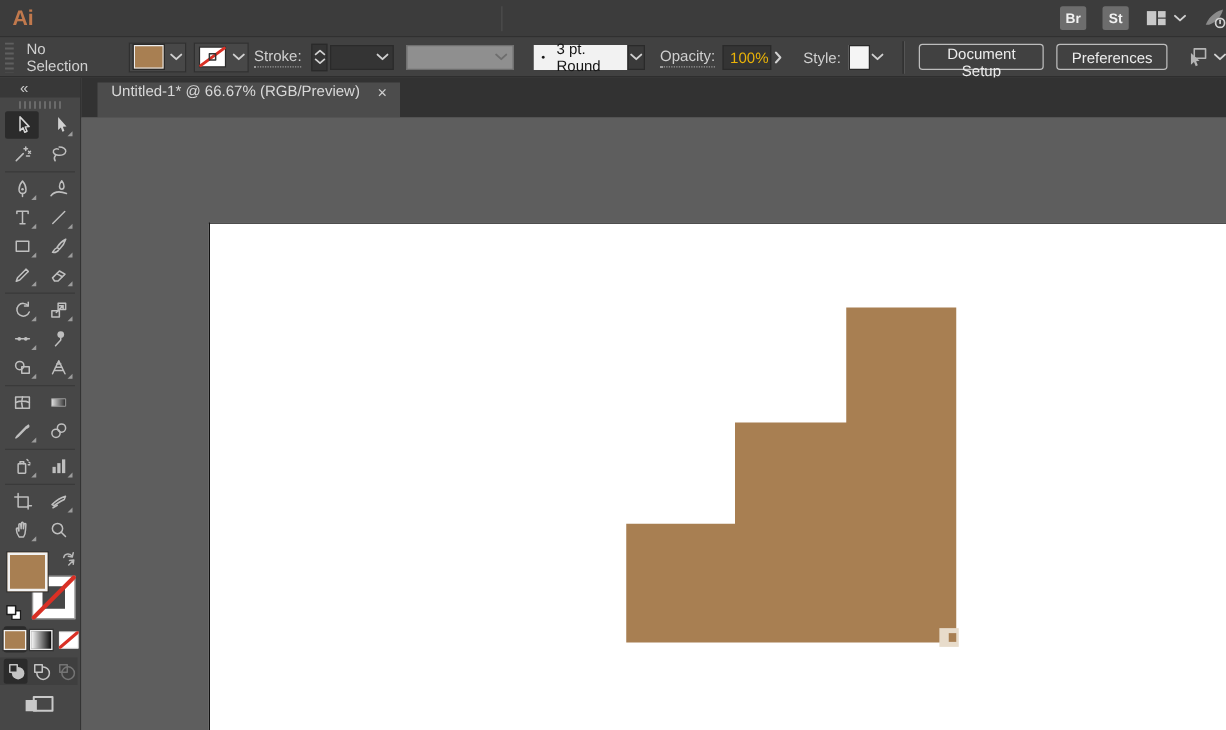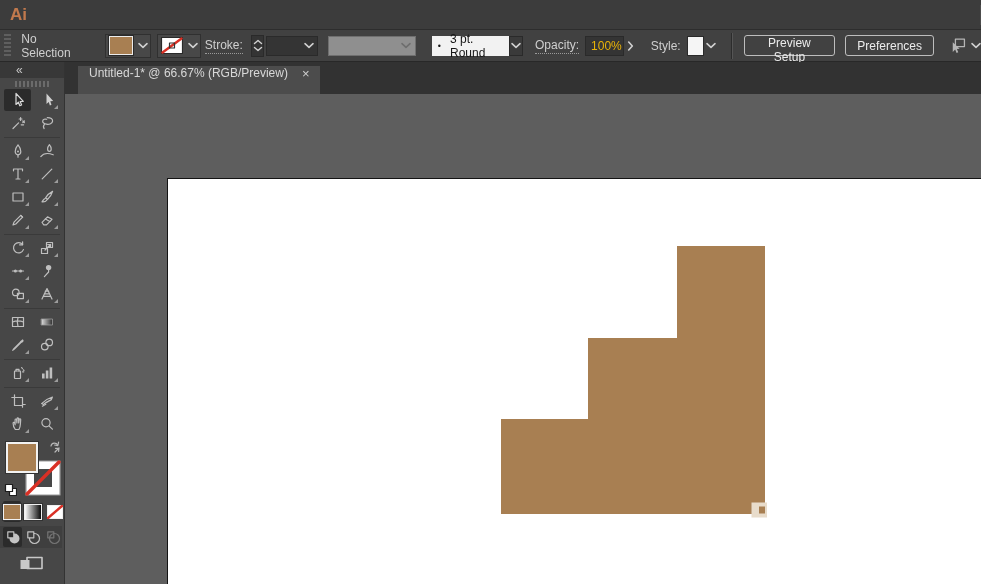--- a/index.html
+++ b/index.html
@@ -83,20 +83,45 @@
   #shapes{position:absolute;left:0;top:0;width:916px;height:490px;}
 </style>
 </head>
 <body>
 
 <div class="app">
 
   <header class="menubar">
     <span class="ai-logo">Ai</span>
     <span class="mb-sep"></span>
+    <div class="quick">
+      <button class="qbtn">Br</button>
+      <button class="qbtn">St</button>
+      <span class="ws">
+        <span class="iconbox">
+            <svg width="18" height="15" viewBox="0 0 18 16" fill="none" stroke="#bfbfbf" stroke-width="1.2" stroke-linecap="round" stroke-linejoin="round">
+              <rect x="1" y="2" width="8" height="12" fill="#c9c9c9" stroke="none"></rect>
+              <rect x="10.5" y="2" width="6.5" height="5.5" fill="#c9c9c9" stroke="none"></rect>
+              <rect x="10.5" y="8.5" width="6.5" height="5.5" fill="#c9c9c9" stroke="none"></rect>
+            </svg>
+          </span>
+        <span class="iconbox">
+            <svg width="10" height="7" viewBox="0 0 10 6" fill="none" stroke="#bfbfbf" stroke-width="1.2" stroke-linecap="round" stroke-linejoin="round">
+              <path d="M1 1.2 L5 4.8 L9 1.2" stroke="#d0d0d0" stroke-width="1.6"></path>
+            </svg>
+          </span>
+      </span>
+      <span class="iconbox">
+          <svg width="19" height="17" viewBox="0 0 17 16" fill="none" stroke="#bfbfbf" stroke-width="1.2" stroke-linecap="round" stroke-linejoin="round">
+            <path d="M2 13 C5 5.5 11 2.5 15 1.5 C14 6 10.5 11 4.5 13 Z" fill="#8a8a8a" stroke="none"></path>
+            <circle cx="12.8" cy="11.6" r="3.4" fill="#3c3c3c" stroke="#d0d0d0" stroke-width="1.3"></circle>
+            <path d="M12.8 9.6 V11.8" stroke="#d0d0d0" stroke-width="1.3"></path>
+          </svg>
+        </span>
+    </div>
   </header>
 
   <div class="controlbar">
     <span class="cgrip"></span>
     <span class="status">No Selection</span>
 
     <span class="swgroup">
       <span class="fillsw" style="background-color: rgb(168, 127, 82);"></span>
       <span class="chevbox">
           <svg width="10" height="7" viewBox="0 0 10 6" fill="none" stroke="#bfbfbf" stroke-width="1.2" stroke-linecap="round" stroke-linejoin="round">
@@ -162,21 +187,21 @@
 
     <span class="lbl" style="margin-left:14px;">Style:</span>
     <span class="stylesw"></span>
     <span class="chevbox">
         <svg width="10" height="7" viewBox="0 0 10 6" fill="none" stroke="#bfbfbf" stroke-width="1.2" stroke-linecap="round" stroke-linejoin="round">
           <path d="M1 1.2 L5 4.8 L9 1.2" stroke="#d0d0d0" stroke-width="1.6"></path>
         </svg>
       </span>
 
     <span class="vsep"></span>
-    <button class="obtn">Preview Setup</button>
+    <button class="obtn">Document Setup</button>
     <button class="obtn" style="margin-left:10px;">Preferences</button>
     <span class="panelico">
       <span class="iconbox">
           <svg width="18" height="17" viewBox="0 0 16 16" fill="none" stroke="#bfbfbf" stroke-width="1.2" stroke-linecap="round" stroke-linejoin="round">
             <rect x="6.5" y="2" width="8.5" height="7" stroke="#b5b5b5"></rect>
             <path d="M4 5 L4 14 L6.3 11.8 L7.6 15 L9.2 14.3 L7.9 11.2 L10.5 11 Z" fill="#b5b5b5" stroke="none"></path>
           </svg>
         </span>
       <span class="iconbox">
           <svg width="10" height="7" viewBox="0 0 10 6" fill="none" stroke="#bfbfbf" stroke-width="1.2" stroke-linecap="round" stroke-linejoin="round">

